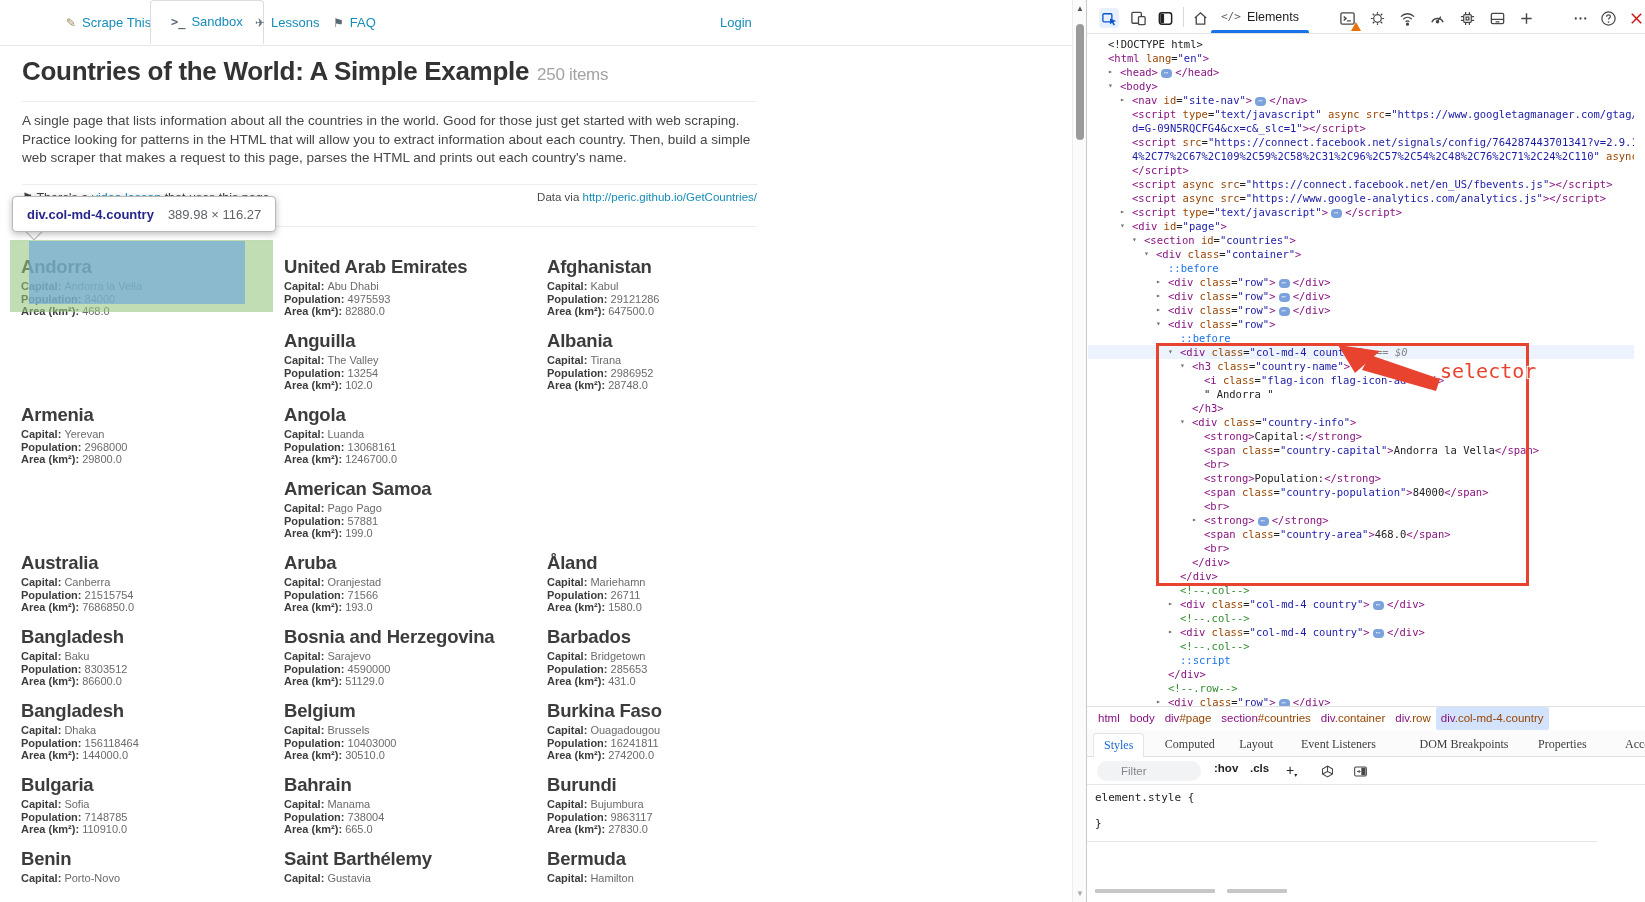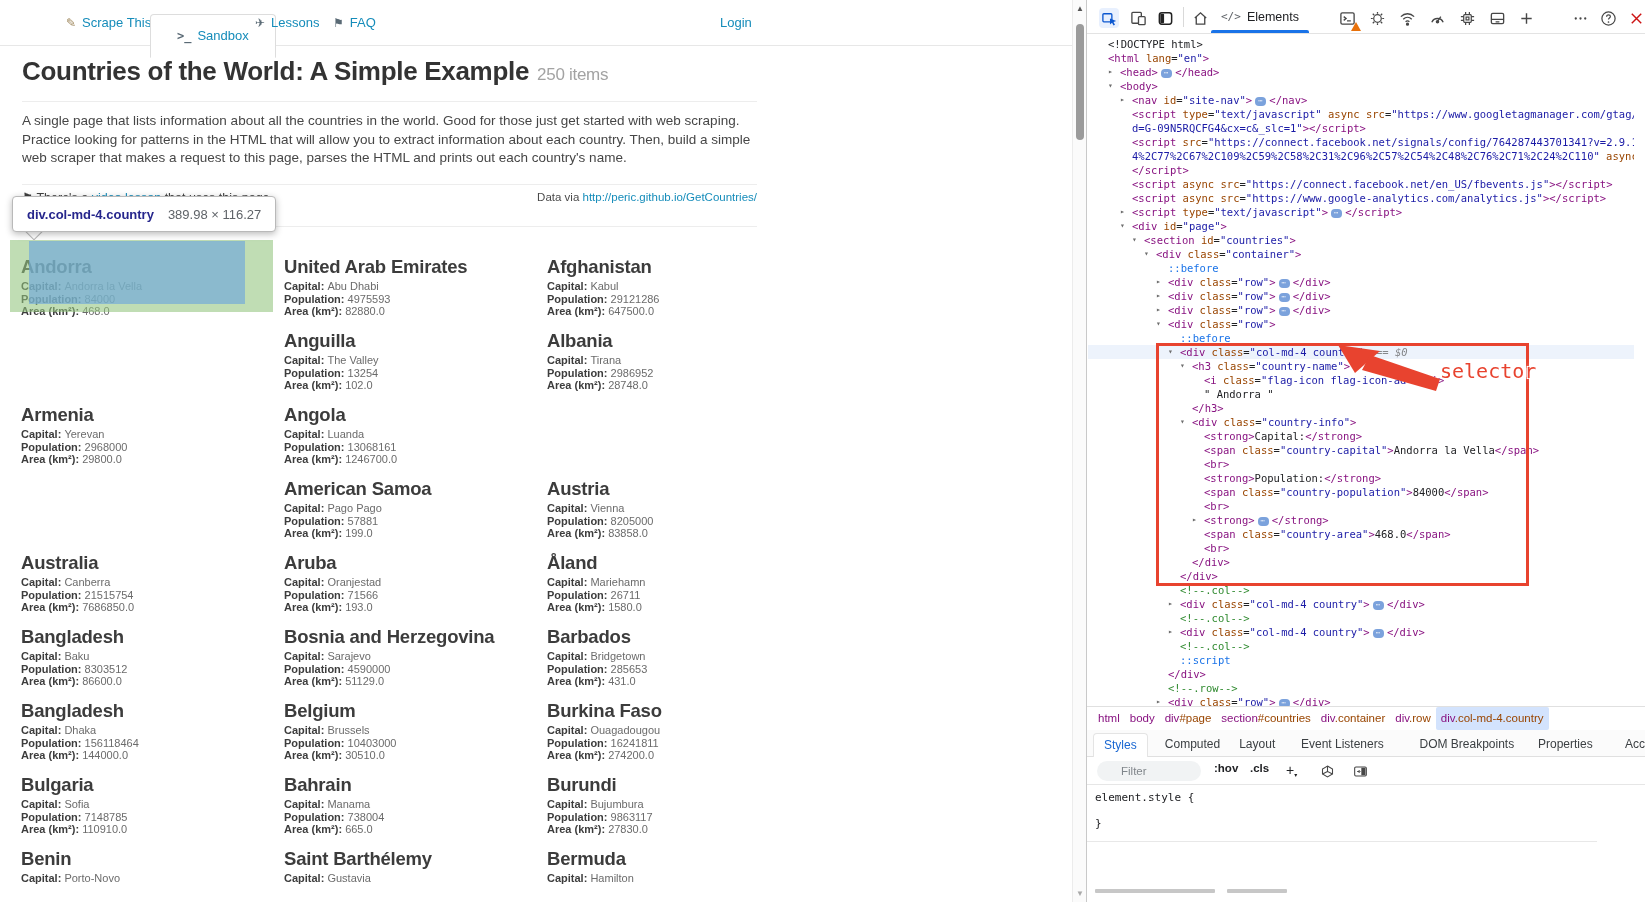--- a/index.html
+++ b/index.html
@@ -5,21 +5,21 @@
   * { margin:0; padding:0; box-sizing:border-box; }
   html,body { width:1645px; height:902px; overflow:hidden; background:#fff;
     font-family:"Liberation Sans", sans-serif; }
   #stage { position:relative; width:1645px; height:902px; background:#fff; }
 
   
   #site { position:absolute; left:0; top:0; width:1072px; height:902px; background:#fff; overflow:hidden; }
   #site-nav { position:absolute; left:0; top:0; width:100%; height:46px; border-bottom:1px solid #e7e7e7; background:#fff; }
   .nav-item { position:absolute; top:0; height:45px; line-height:45px; font-size:13px; color:#158CBA; cursor:pointer; white-space:nowrap; }
   .nav-item .nicon { margin-right:6px; color:#5a6a75; font-size:12px; }
-  .nav-item.active-tab { border:1px solid #ddd; border-bottom:1px solid #fff; border-radius:4px 4px 0 0; background:#fff; padding:0 26px; top:14px; height:44px; line-height:41px; }
+  .nav-item.active-tab { border:1px solid #ddd; border-bottom:1px solid #fff; border-radius:4px 4px 0 0; background:#fff; padding:0 20px; top:0; height:44px; line-height:41px; }
   .term-glyph { font-family:"DejaVu Sans Mono", monospace; font-weight:bold; font-size:10px; color:#444; }
 
   #page-title { position:absolute; left:22px; top:56px; font-size:26px; font-weight:bold; color:#333; letter-spacing:-0.3px; }
   #items-badge { font-size:17px; font-weight:normal; color:#a3a3a3; margin-left:8px; }
   .hr { position:absolute; left:22px; width:735px; height:0; border-top:1px solid #ededed; }
   #description { position:absolute; left:22px; top:112px; width:738px; font-size:13.5px; line-height:18.5px; color:#464646; }
 
   #note-row { position:absolute; left:22px; top:190px; width:735px; height:16px; font-size:12.5px; color:#3f3f3f; }
   #note-row .lesson-link { color:#158CBA; }
   #data-via { position:absolute; right:0; top:1px; font-size:11.5px; color:#4a4a4a; }
@@ -80,21 +80,21 @@
 
   
   #breadcrumbs { position:absolute; left:0; top:706px; width:100%; height:24px; border-top:1px solid #e0e0e0; background:#fff;
      font-size:11.5px; line-height:23px; white-space:nowrap; padding-left:6px; }
   .crumb { display:inline-block; padding:0 5px; cursor:pointer; }
   .crumb .ctag { color:#881280; } .crumb .csuf { color:#994500; }
   .crumb.active { background:#d3e3fd; border-radius:2px; }
 
   
   #panel-tabs { position:absolute; left:0; top:730px; width:100%; height:27px; background:#fbfbfb; border-bottom:1px solid #e0e0e0; }
-  .ptab { position:absolute; top:3px; height:24px; line-height:22px; padding:0 10px; font-size:12px; color:#3c4043; cursor:pointer; white-space:nowrap; }
+  .ptab { position:absolute; top:3px; height:24px; line-height:22px; padding:0 10px; font-size:12px; color:#3c4043; cursor:pointer; white-space:nowrap;font-family:Liberation Serif, serif; }
   .ptab.active { background:#fff; border:1px solid #e4e4e4; border-bottom:none; border-radius:4px 4px 0 0; color:#1967d2; }
 
   
   #filter-row { position:absolute; left:0; top:757px; width:100%; height:28px; background:#fff; border-bottom:1px solid #e6e6e6; }
   #filter-input { position:absolute; left:10px; top:4px; width:104px; height:20px; background:#f1f3f4; border-radius:10px;
      font-size:11.5px; color:#80868b; line-height:20px; padding-left:24px; cursor:text; }
   #filter-funnel { position:absolute; left:18px; top:8px; }
   .sty-btn { position:absolute; top:5px; font-size:11.5px; font-weight:bold; color:#202124; cursor:pointer; }
 
   
@@ -181,26 +181,20 @@
           <div class="country-name">Angola</div>
           <div class="country-line" style="top: 24px;"><b>Capital: </b>Luanda</div>
           <div class="country-line" style="top: 37px;"><b>Population: </b>13068161</div>
           <div class="country-line" style="top: 49px;"><b>Area (km²): </b>1246700.0</div>
         </div>
         <div class="country-card" style="left: 263px; top: 230px;">
           <div class="country-name">American Samoa</div>
           <div class="country-line" style="top: 24px;"><b>Capital: </b>Pago Pago</div>
           <div class="country-line" style="top: 37px;"><b>Population: </b>57881</div>
           <div class="country-line" style="top: 49px;"><b>Area (km²): </b>199.0</div>
-        </div>
-        <div class="country-card" style="left: 526px; top: 230px;">
-          <div class="country-name">Austria</div>
-          <div class="country-line" style="top: 24px;"><b>Capital: </b>Vienna</div>
-          <div class="country-line" style="top: 37px;"><b>Population: </b>8205000</div>
-          <div class="country-line" style="top: 49px;"><b>Area (km²): </b>83858.0</div>
         </div>
         <div class="country-card" style="left: 0px; top: 304px;">
           <div class="country-name">Australia</div>
           <div class="country-line" style="top: 24px;"><b>Capital: </b>Canberra</div>
           <div class="country-line" style="top: 37px;"><b>Population: </b>21515754</div>
           <div class="country-line" style="top: 49px;"><b>Area (km²): </b>7686850.0</div>
         </div>
         <div class="country-card" style="left: 263px; top: 304px;">
           <div class="country-name">Aruba</div>
           <div class="country-line" style="top: 24px;"><b>Capital: </b>Oranjestad</div>

